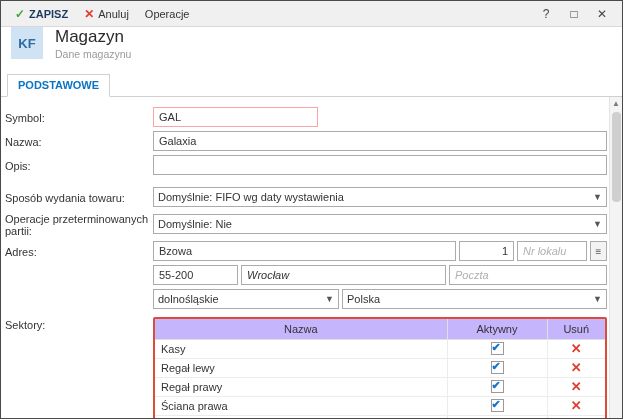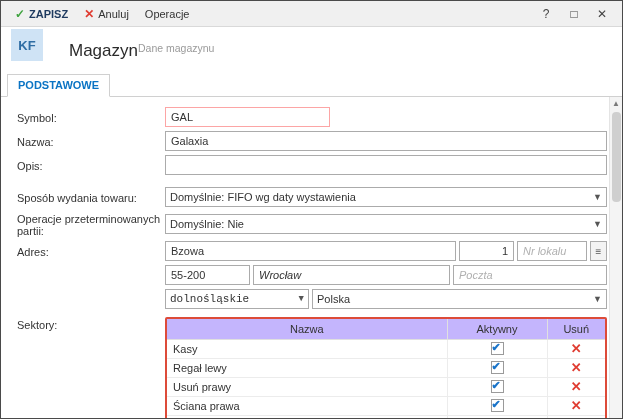--- a/index.html
+++ b/index.html
@@ -26,44 +26,44 @@
   .icon-check { color:#3fa33f; font-weight:bold; font-size:12px; }
   .icon-x     { color:#e03c31; font-weight:bold; font-size:12px; }
   .tb-save-label { color:#1e3a5f; font-weight:bold; }
   .tb-spacer { flex:1; }
   .win-btn {
     width:28px; height:22px; display:flex; align-items:center; justify-content:center;
     color:#444; font-size:12px;
   }
   
   .header {
-    height:46px; display:flex; align-items:flex-end; padding:12px 10px; gap:26px;
+    height:46px; display:flex; align-items:flex-start; padding:0 10px; gap:12px;
     background:#fff; flex:none;
   }
   .badge {
     width:32px; height:32px; background:#cfe3f5; color:#2e6da4;
     display:flex; align-items:center; justify-content:center;
     font-size:13px; font-weight:bold;
   }
-  .title-block { display:flex; }
+  .title-block { display:flex; flex-direction:column; }
   .page-title { font-size:17px; color:#2b2b2b; }
   .page-subtitle { font-size:10.5px; color:#9a9a9a; margin-top:1px; }
   
   .tabbar {
     height:24px; display:flex; align-items:flex-end; padding-left:6px;
     border-bottom:1px solid #d0d0d0; flex:none; background:#fff;
   }
   .tab {
     border:1px solid #d0d0d0; border-bottom:1px solid #fff;
     background:#fff; color:#0b74c4; font-weight:bold; font-size:11px;
     padding:4px 10px 5px; margin-bottom:-1px;
   }
   
   .content-wrap { flex:1; display:flex; min-height:0; }
-  .content { flex:1; padding:10px 2px 0 16px; overflow:hidden; }
+  .content { flex:1; padding:10px 2px 0 4px; overflow:hidden; }
   .scrollbar {
     width:13px; flex:none; background:#f4f4f4; border-left:1px solid #e4e4e4;
     display:flex; flex-direction:column; align-items:center;
   }
   .sb-arrow { font-size:8px; color:#7a7a7a; padding:2px 0; }
   .sb-thumb { width:9px; height:90px; background:#cfcfcf; border-radius:4px; margin-top:2px; }
   .frow { display:flex; align-items:center; margin-bottom:4px; }
   .flabel { width:148px; flex:none; color:#333; padding-top:2px; }
   .fvals { flex:1; display:flex; align-items:center; gap:3px; min-width:0; }
   .tbx {
@@ -78,21 +78,21 @@
   .w-num { width:55px; text-align:right; }
   .w-loc { width:70px; }
   .w-zip { width:85px; }
   .w-city { width:205px;font-style:italic; }
   .combo {
     height:20px; border:1px solid #ababab; background:#fff;
     display:flex; align-items:center; padding:0 4px; gap:4px; min-width:0;
   }
   .combo .cval { flex:1; overflow:hidden; white-space:nowrap; }
   .combo .chev { font-size:9px; color:#555; flex:none; }
-  .w-region { width:144px; flex:none;font-family:Liberation Mono, monospace; }
+  .w-region { width:186px; flex:none; }
   .menu-btn {
     width:17px; height:20px; border:1px solid #ababab; background:#f3f3f3;
     display:flex; align-items:center; justify-content:center; font-size:10px; color:#555;
     flex:none;
   }
   .gap { height:8px; }
   
   .sektory-row { display:flex; align-items:flex-start; }
   .sek-table-wrap { flex:1; border:2px solid #dd4b39; border-radius:2px; background:#fff; }
   table.sek { width:100%; border-collapse:collapse; font-size:11px; }
@@ -262,21 +262,21 @@
                   <td>Kasy</td>
                   <td class="col-active"><span class="cbx checked"></span></td>
                   <td class="col-del"><span class="del-x">✕</span></td>
                 </tr>
                 <tr>
                   <td>Regał lewy</td>
                   <td class="col-active"><span class="cbx checked"></span></td>
                   <td class="col-del"><span class="del-x">✕</span></td>
                 </tr>
                 <tr>
-                  <td>Usuń prawy</td>
+                  <td>Regał prawy</td>
                   <td class="col-active"><span class="cbx checked"></span></td>
                   <td class="col-del"><span class="del-x">✕</span></td>
                 </tr>
                 <tr>
                   <td>Ściana prawa</td>
                   <td class="col-active"><span class="cbx checked"></span></td>
                   <td class="col-del"><span class="del-x">✕</span></td>
                 </tr>
                 <tr>
                   <td>Ściana lewa</td>

